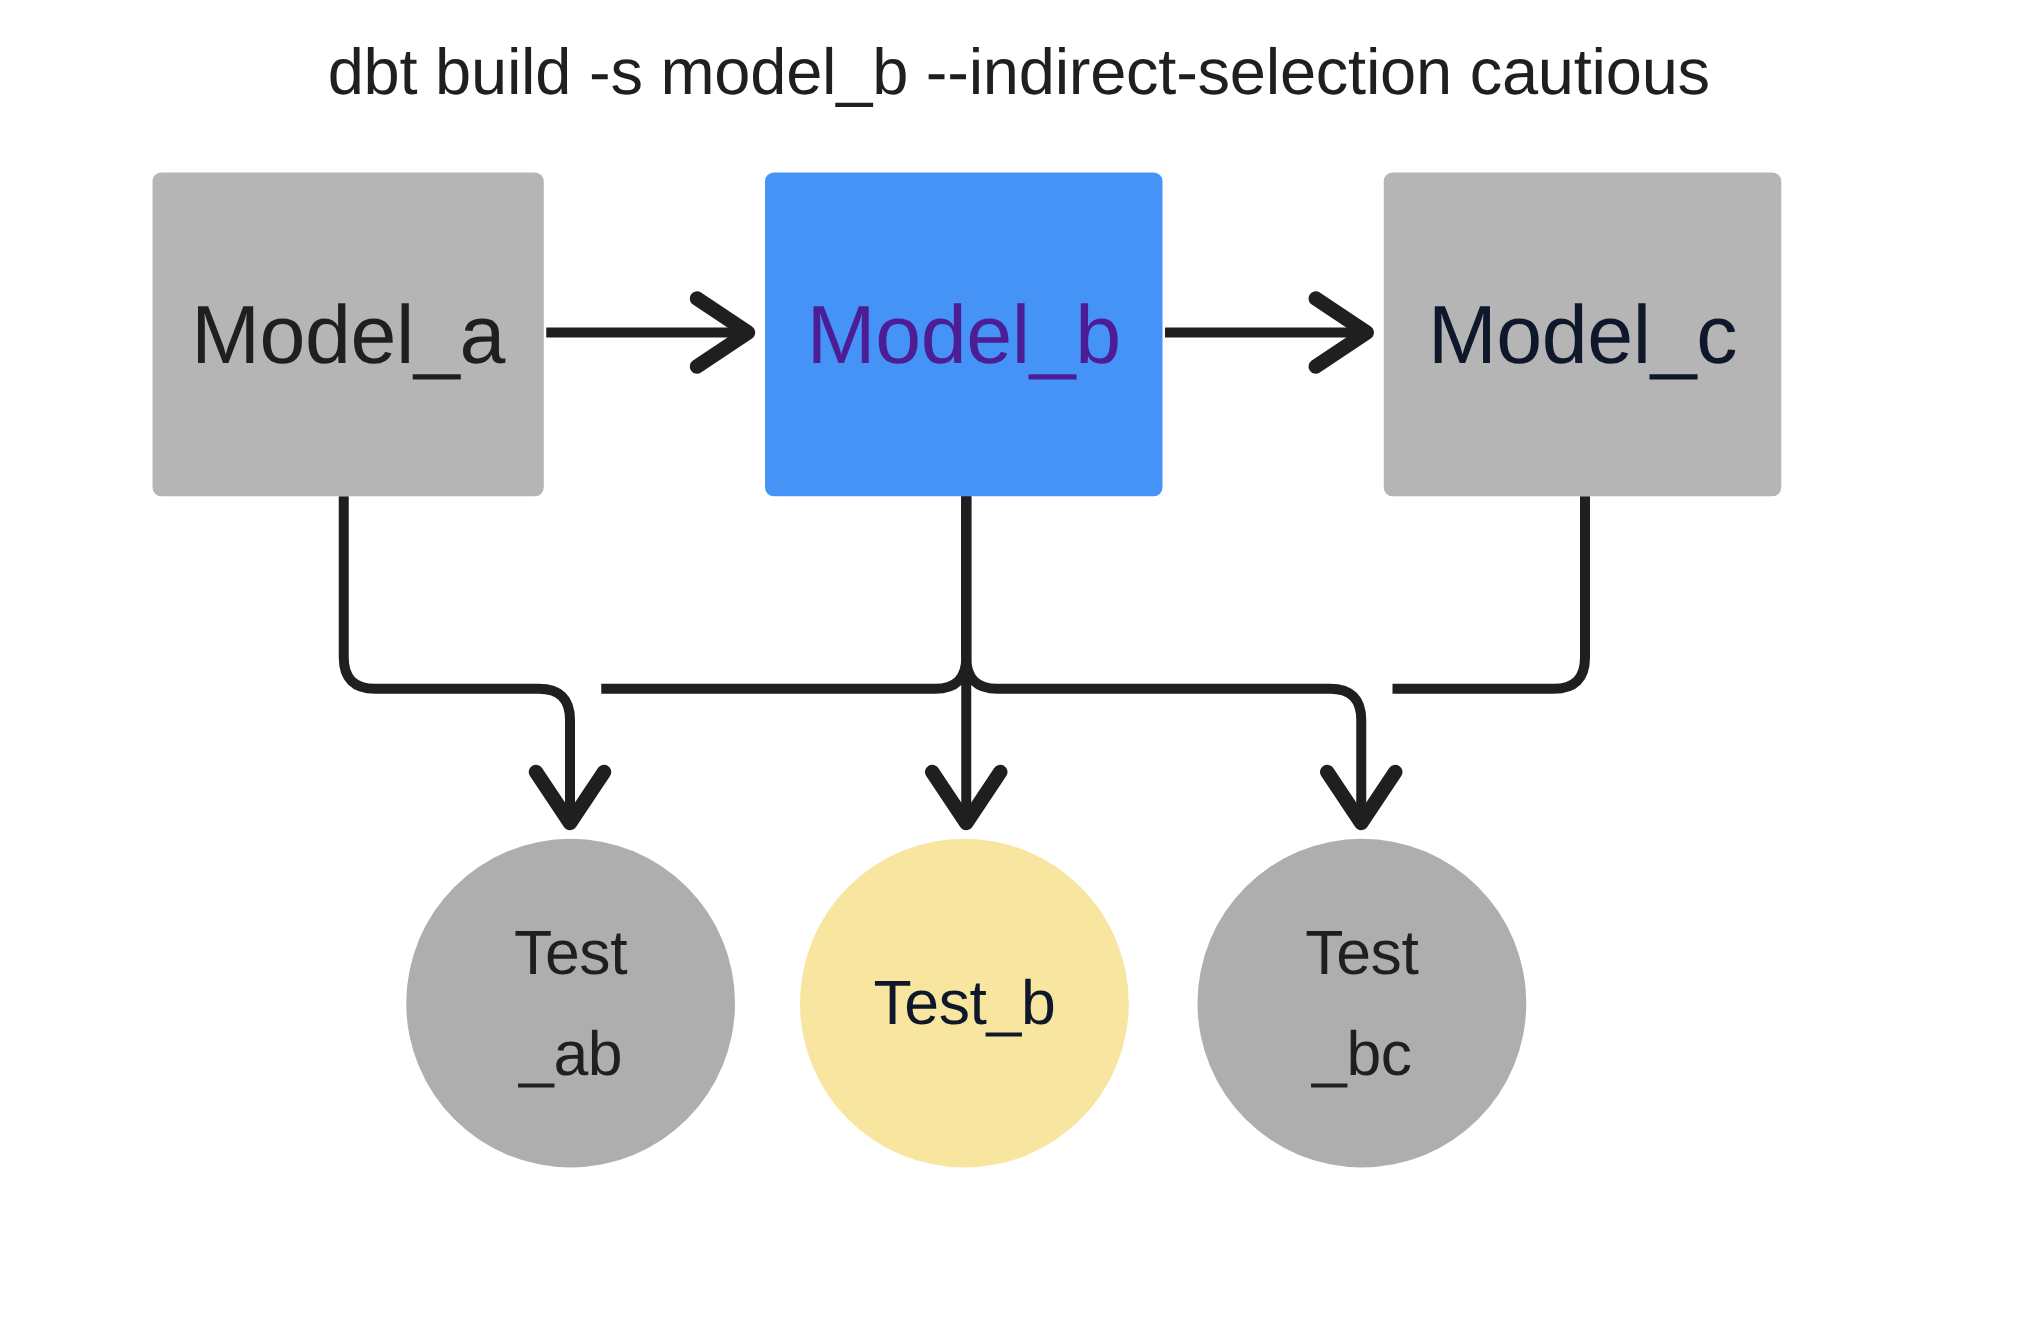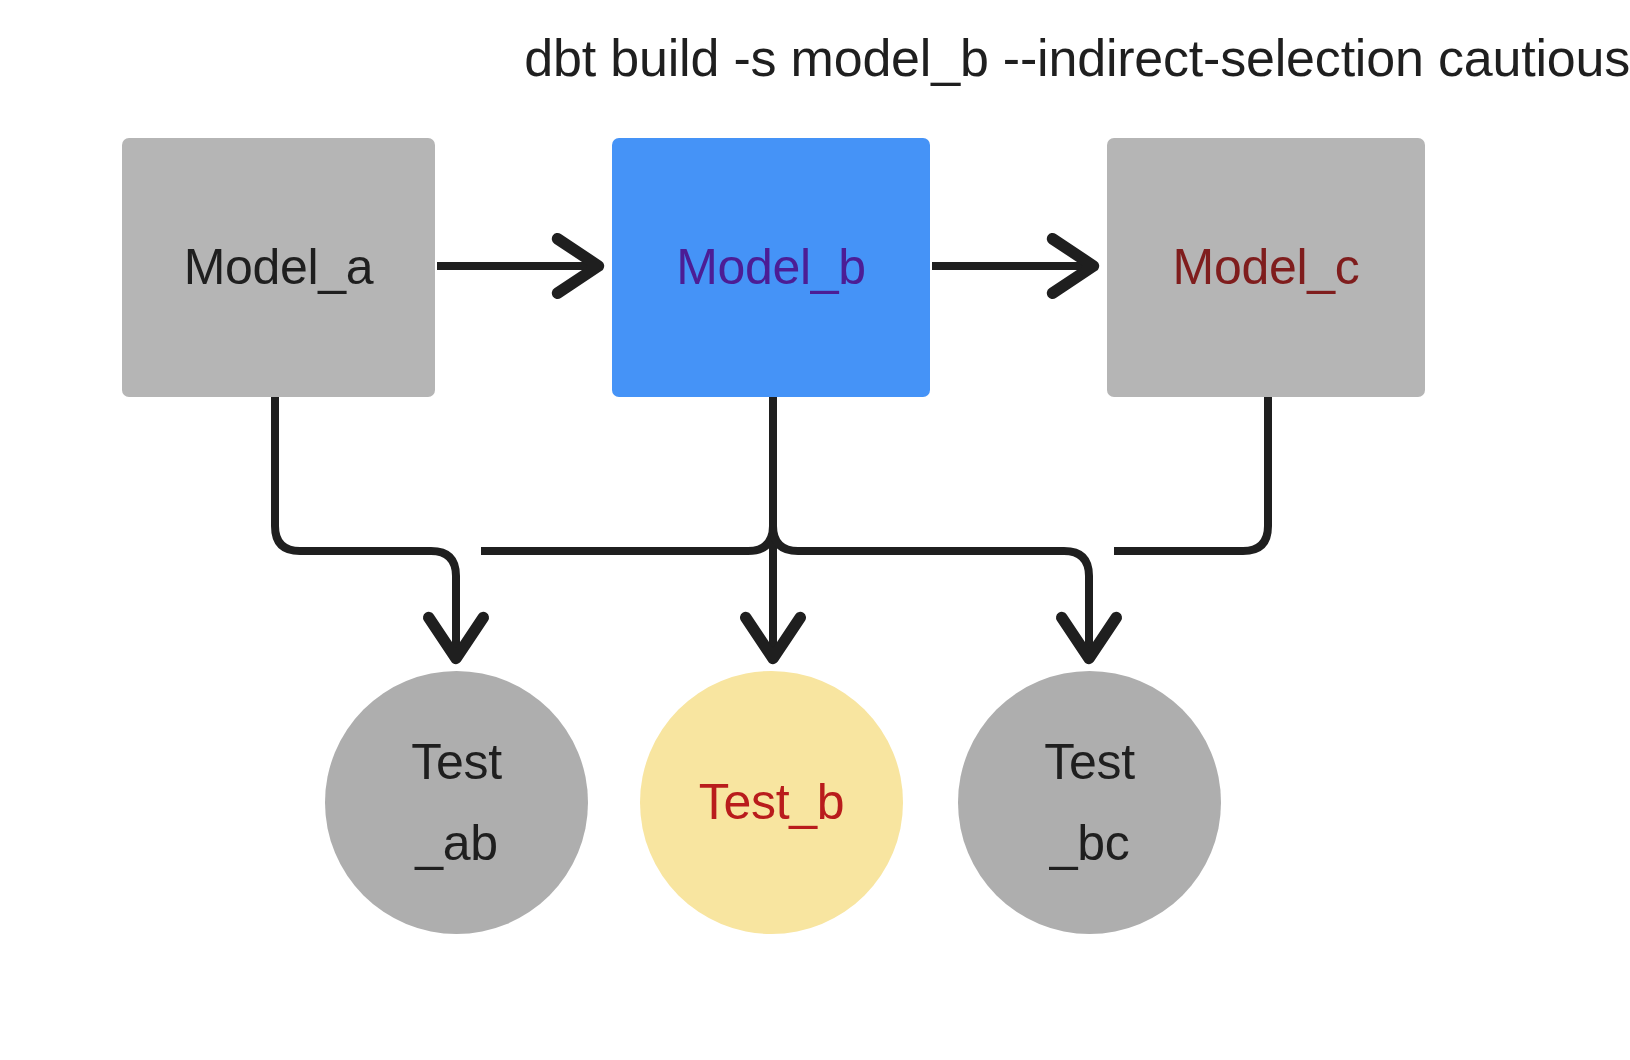--- a/index.html
+++ b/index.html
@@ -24,33 +24,33 @@
     top: 0;
     width: 1630px;
     height: 1060px;
     pointer-events: none;
   }
   .title {
     position: absolute;
     left: 0;
     top: 28px;
     width: 1630px;
-    text-align: right;
+    text-align: center;
     font-size: 52px;
     color: #1f1f1f;
     letter-spacing: -0.2px;
     white-space: nowrap;
   }
   .node-box {
     position: absolute;
     border-radius: 7px;
     display: flex;
     align-items: center;
     justify-content: center;
-    font-size: 50px;
+    font-size: 66px;
     line-height: 1.1;
     letter-spacing: -0.3px;
   }
   .node-circle {
     position: absolute;
     border-radius: 50%;
     display: flex;
     align-items: center;
     justify-content: center;
     text-align: center;
@@ -99,30 +99,30 @@
   </svg>
 
   <div class="node-box" id="box-model-a" style="background:#b5b5b5;color:#1f1f1f;">
     <span>Model_a</span>
   </div>
 
   <div class="node-box" id="box-model-b" style="background:#4593f7;color:#4c1d95;">
     <span>Model_b</span>
   </div>
 
-  <div class="node-box" id="box-model-c" style="background:#b5b5b5;color:#7f1d1d;">
+  <div class="node-box" id="box-model-c" style="background:#b5b5b5;color:#0f172a;">
     <span>Model_c</span>
   </div>
 
   <div class="node-circle" id="circle-test-ab" style="background:#aeaeae;color:#1f1f1f;">
     <span>Test
 _ab</span>
   </div>
 
-  <div class="node-circle" id="circle-test-b" style="background:#f8e5a0;color:#b91c1c;">
+  <div class="node-circle" id="circle-test-b" style="background:#f8e5a0;color:#0f172a;">
     <span>Test_b</span>
   </div>
 
   <div class="node-circle" id="circle-test-bc" style="background:#aeaeae;color:#1f1f1f;">
     <span>Test
 _bc</span>
   </div>
 
 </div>
 

